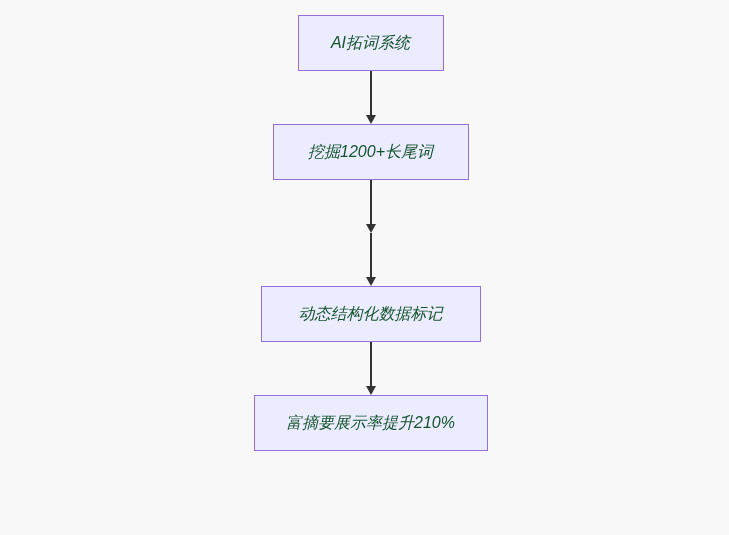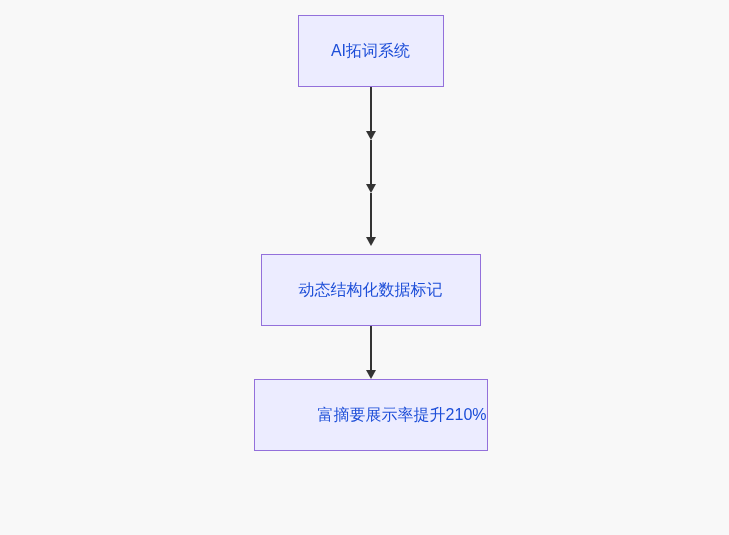--- a/index.html
+++ b/index.html
@@ -23,36 +23,37 @@
     position: absolute;
     top: 15px;
     left: 50%;
     transform: translateX(calc(-50% + 6px));
     display: flex;
     flex-direction: column;
     align-items: center;
   }
   .node {
     box-sizing: border-box;
-    height: 72px;
+    height: 56px;
     background: #ECECFF;
     border: 1px solid #9370DB;
     display: flex;
     align-items: center;
     justify-content: center;
-    color: #1d4ed8;
+    color: #14532d;
     font-size: 16px;
     line-height: 1;
     white-space: nowrap;
+    font-style: italic;
   }
   .node.n1 { width: 146px; }
   .node.n2 { width: 196px; }
   .node.n3 { width: 226px; }
-  .node.n4 { width: 220px; margin-top: 8px; }
-  .node.n5 { width: 234px; justify-content: flex-end; }
+  .node.n4 { width: 220px; }
+  .node.n5 { width: 234px; }
   .connector {
     height: 53px;
     display: flex;
     flex-direction: column;
     align-items: center;
   }
   .connector .line {
     width: 2px;
     background: #333333;
     flex: 1 1 auto;
@@ -73,20 +74,23 @@
 
     <div class="node n1">
       <span>AI拓词系统</span>
     </div>
 
     <div class="connector">
       <div class="line"></div>
       <div class="arrowhead"></div>
     </div>
 
+    <div class="node n2">
+      <span>挖掘1200+长尾词</span>
+    </div>
 
     <div class="connector">
       <div class="line"></div>
       <div class="arrowhead"></div>
     </div>
 
 
     <div class="connector">
       <div class="line"></div>
       <div class="arrowhead"></div>

